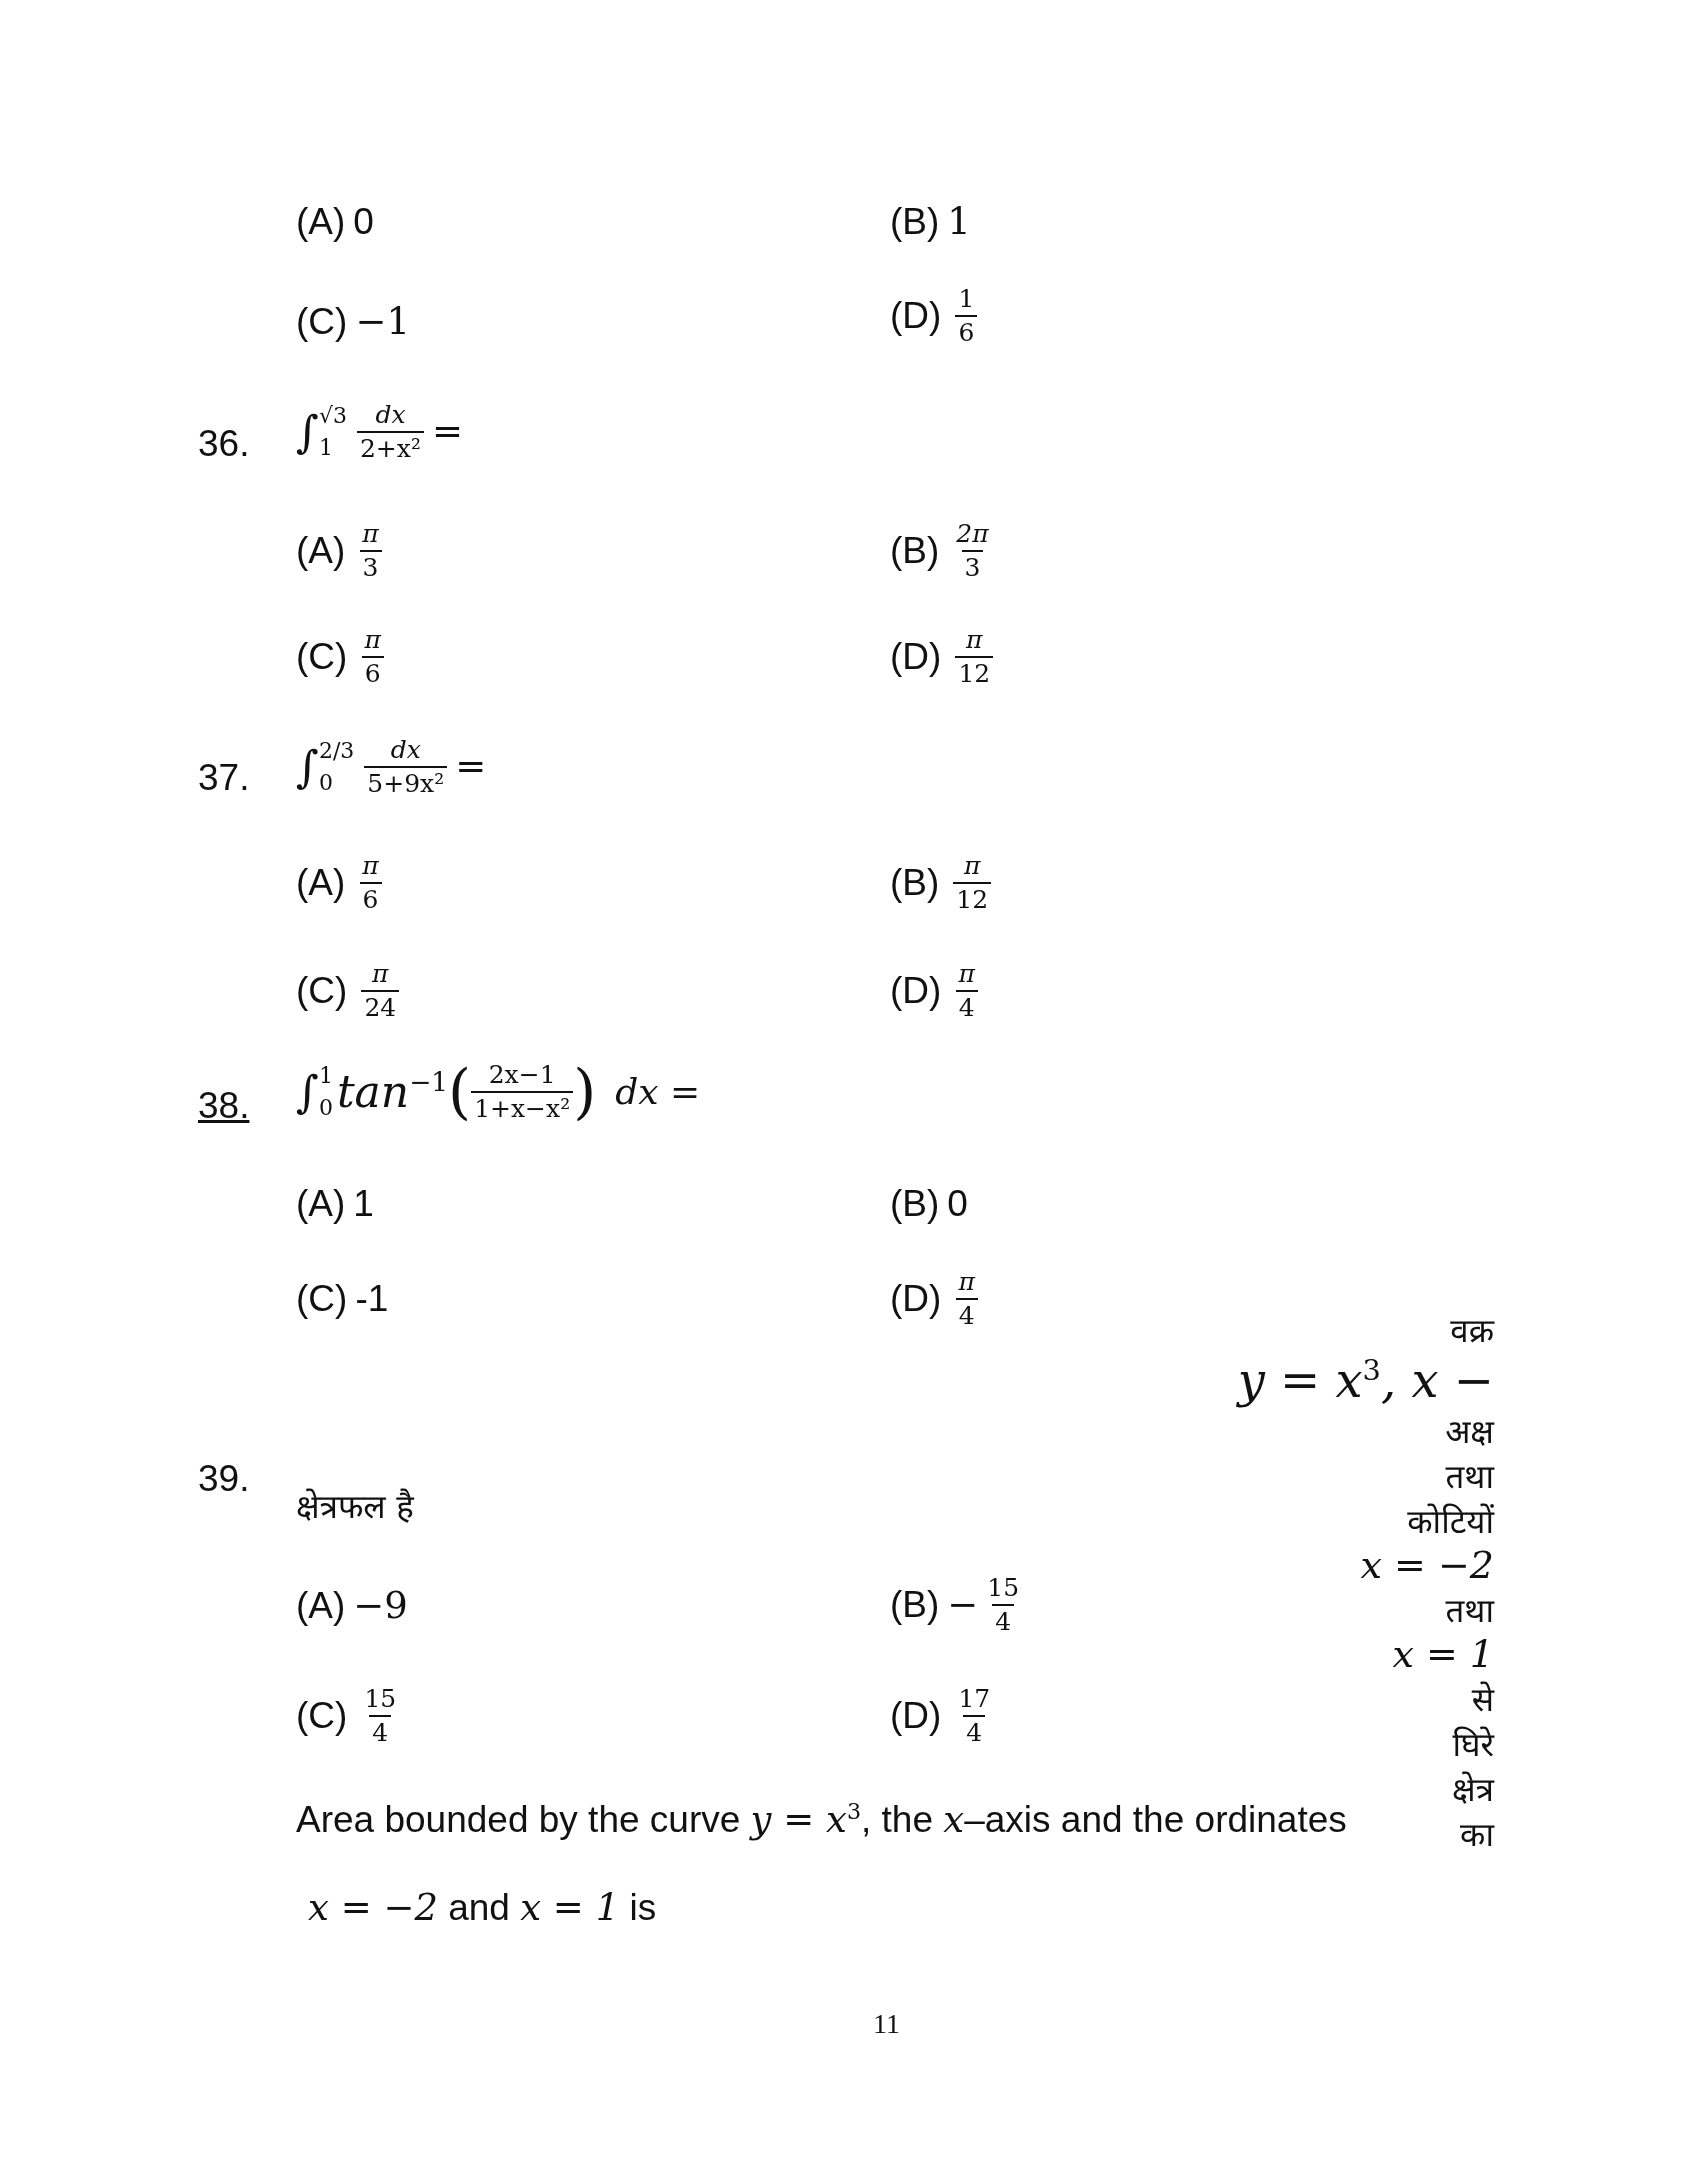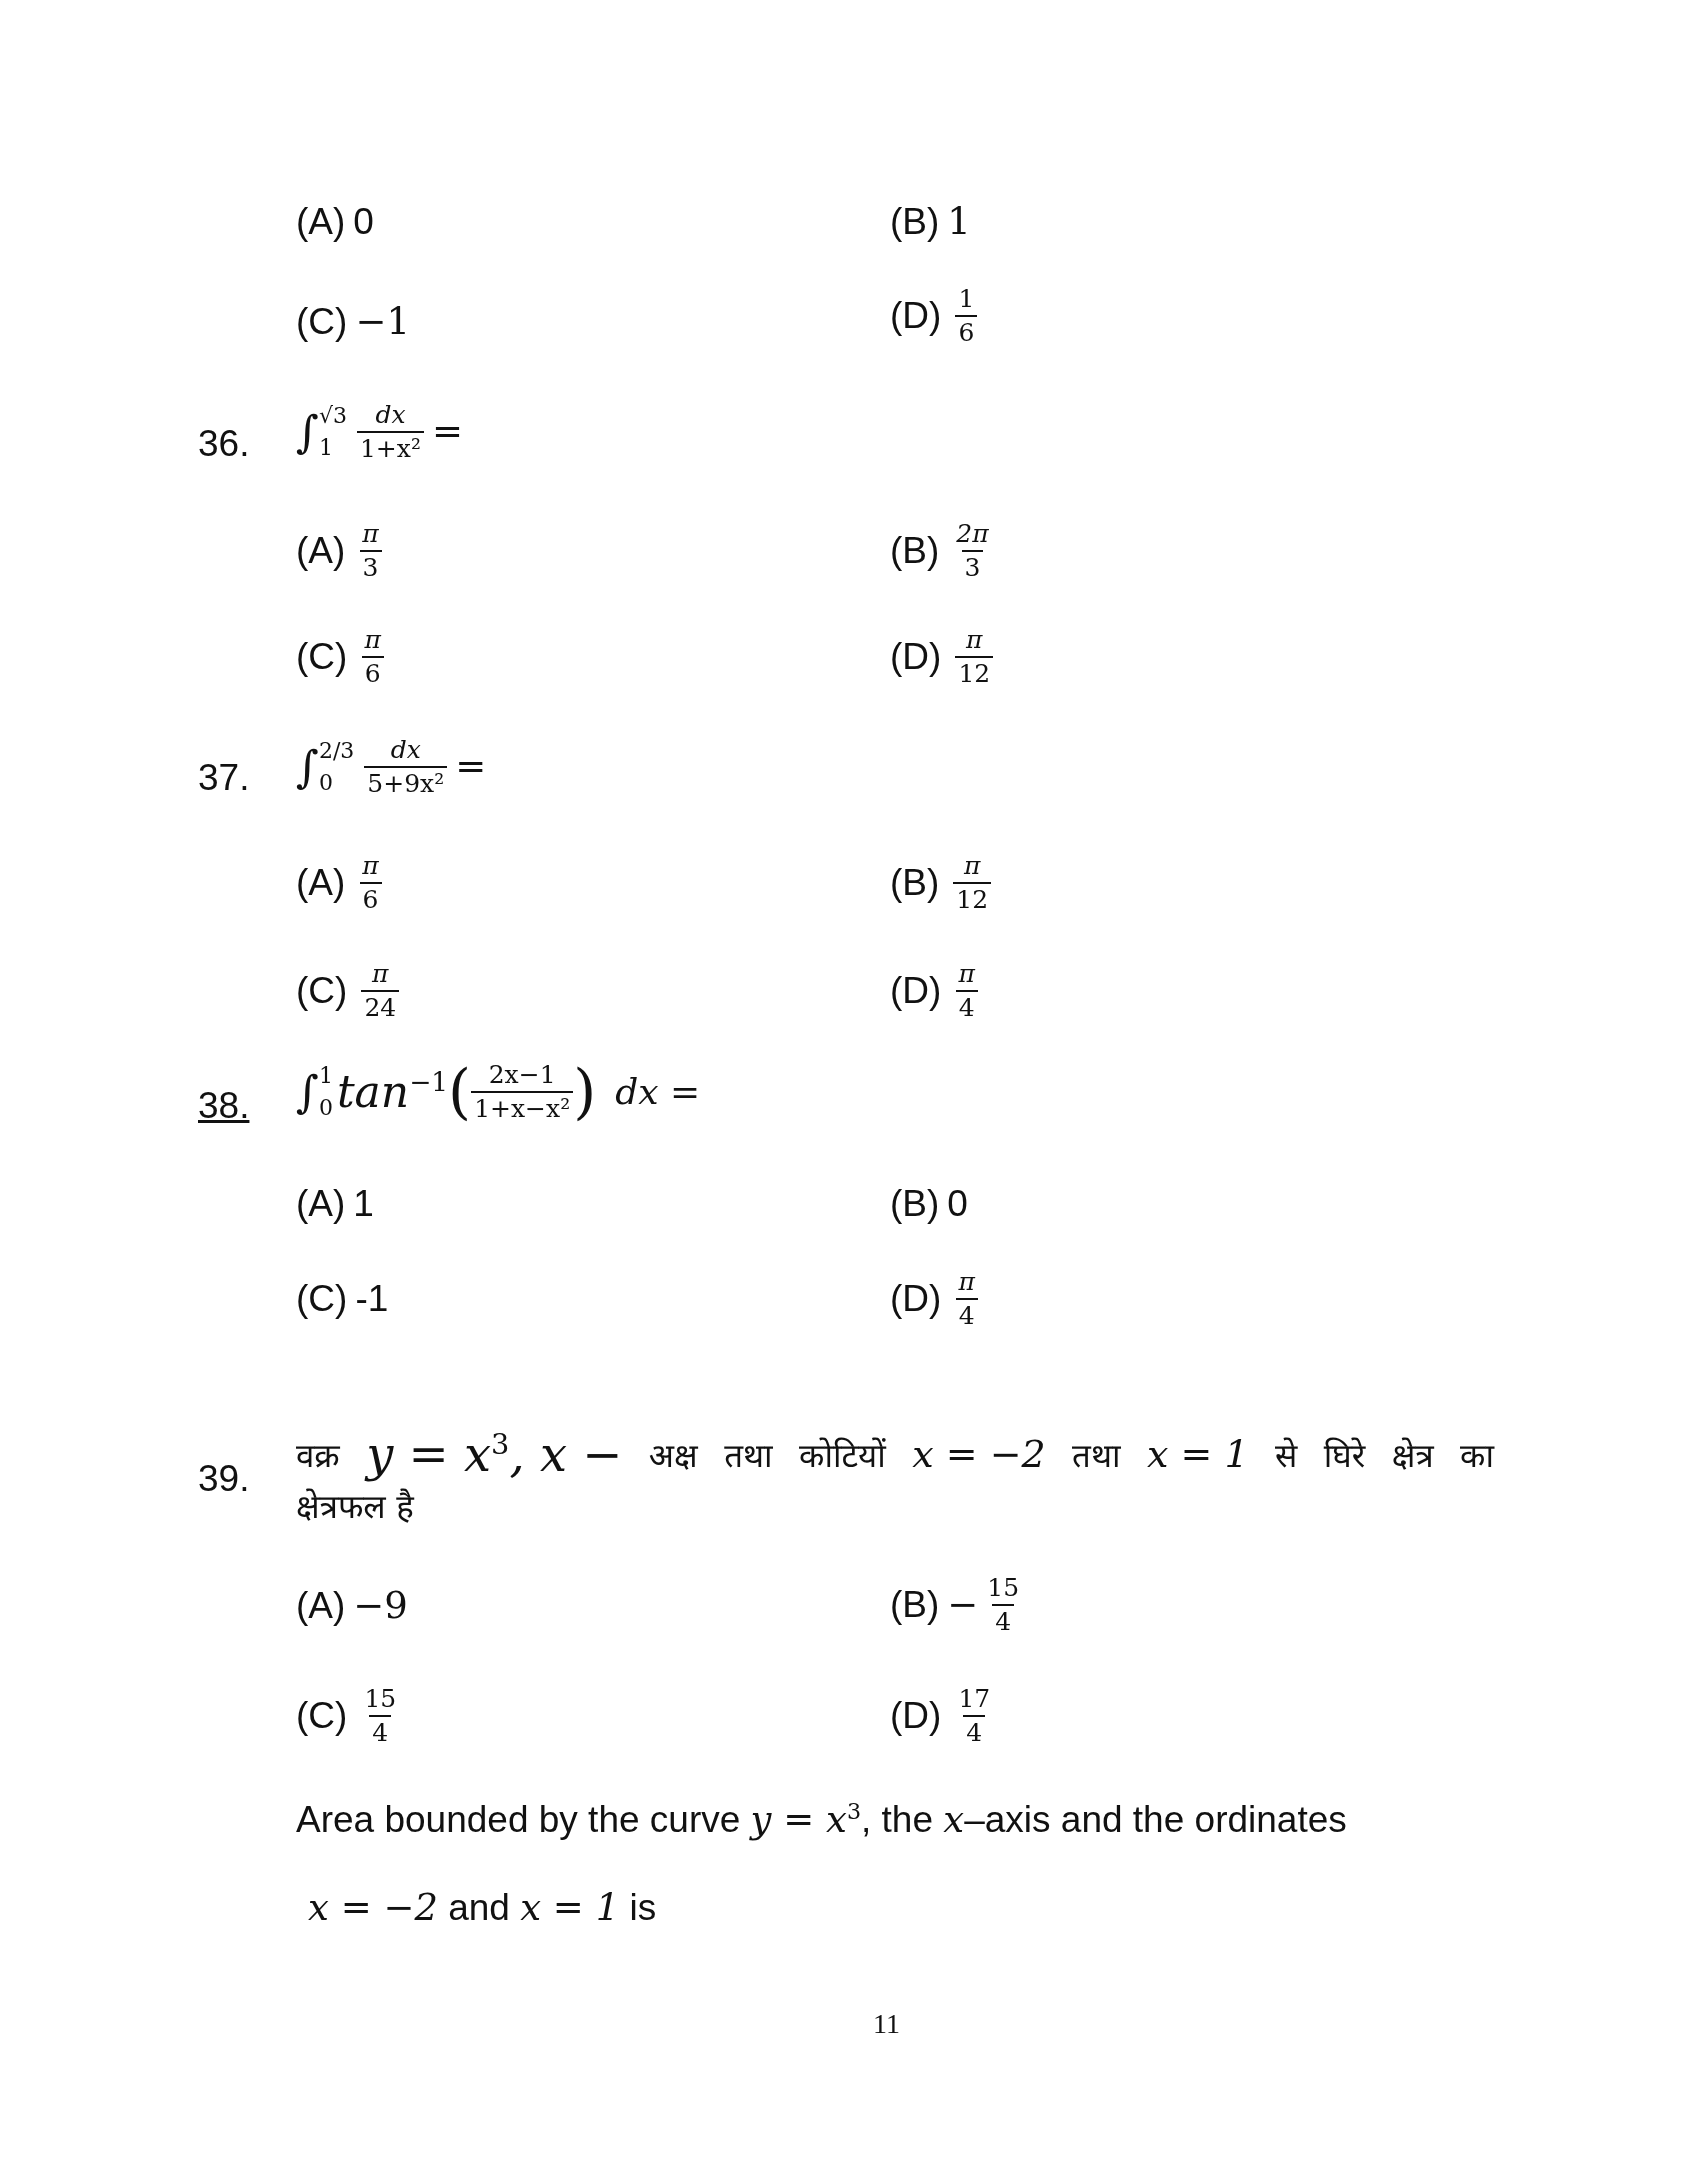--- a/index.html
+++ b/index.html
@@ -48,21 +48,21 @@
 
 <div class="abs qnum" style="left:198px; top:423px;">36.</div>
 <div class="abs expr" style="left:296px; top:401px;">
   <span class="int">∫</span>
   <span class="lim">
     <span>√3</span>
     <span>1</span>
   </span>
   <span class="frac">
     <span class="num it">dx</span>
-    <span class="den">1+x²</span>
+    <span class="den">2+x²</span>
   </span>
   <span class="mr" style="margin-left:8px;">=</span>
 </div>
 <div class="abs txt opt" style="left:296px; top:520px;">
   <span class="lbl">(A)</span>
   <span class="frac">
       <span class="num it">π</span>
       <span class="den">3</span>
     </span>
 </div>
@@ -160,21 +160,21 @@
 </div>
 <div class="abs txt opt" style="left:890px; top:1268px;">
   <span class="lbl">(D)</span>
   <span class="frac">
       <span class="num it">π</span>
       <span class="den">4</span>
     </span>
 </div>
 
 <div class="abs qnum" style="left:198px; top:1458px;">39.</div>
-<div class="abs" style="left:296px; top:1426px; width:1198px; display:flex; justify-content:space-between; align-items:center;">
+<div class="abs" style="left:296px; top:1307px; width:1198px; display:flex; justify-content:space-between; align-items:flex-end;flex-direction:column;">
   <span class="hindi">वक्र</span>
   <span class="m" style="font-size:48px;"><span>y = x</span><sup class="mr" style="font-style:normal;">3</sup><span>, x −</span></span>
   <span class="hindi">अक्ष</span>
   <span class="hindi">तथा</span>
   <span class="hindi">कोटियों</span>
   <span class="m" style="font-size:38px;">x = −2</span>
   <span class="hindi">तथा</span>
   <span class="m" style="font-size:38px;">x = 1</span>
   <span class="hindi">से</span>
   <span class="hindi">घिरे</span>

